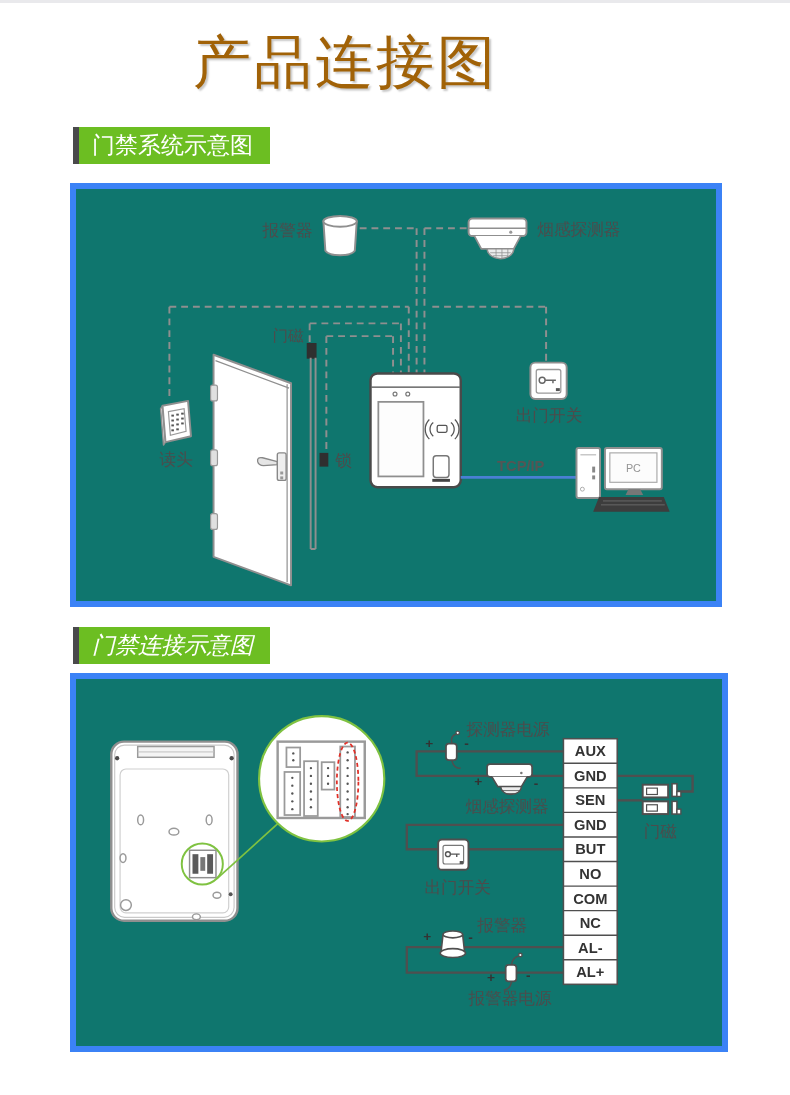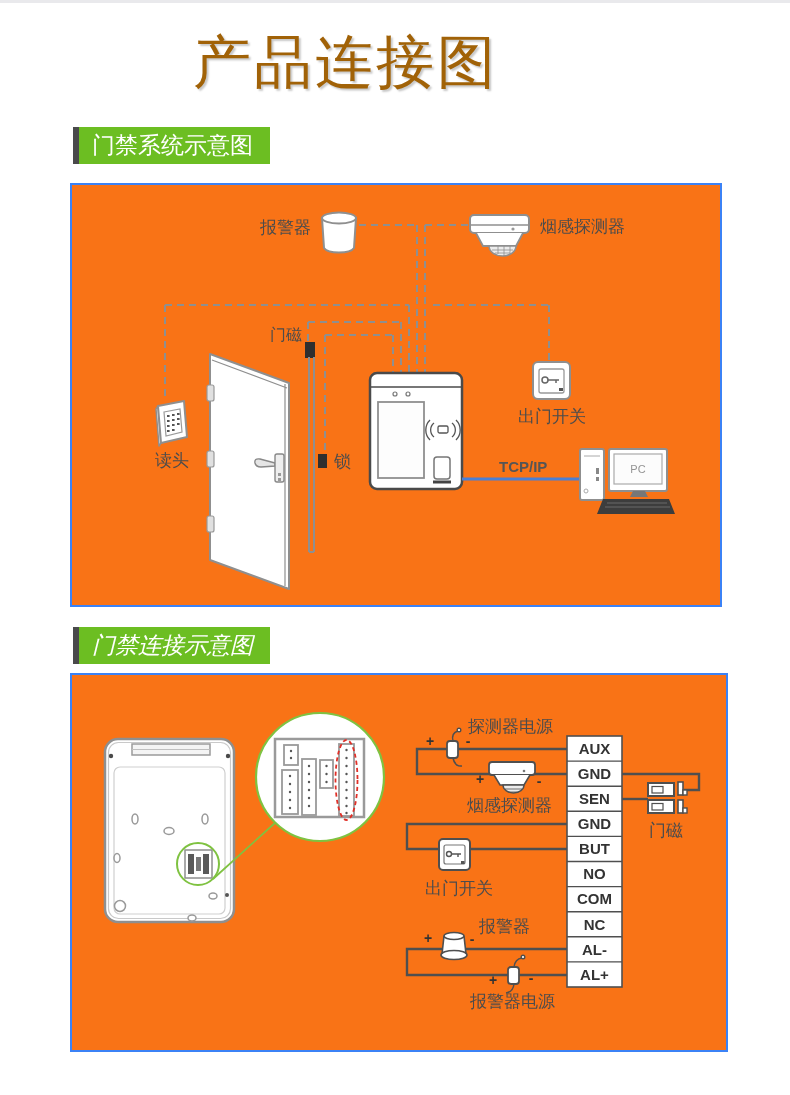--- a/index.html
+++ b/index.html
@@ -15,22 +15,22 @@
   }
   .section-header{position:absolute;left:53px;display:flex;align-items:stretch;height:37px;margin-left:20px;}
   .section-header .accent{width:6px;background:#4a4a4b;}
   .section-header .txt{
     background:#6cbe22;color:#ffffff;font-size:23px;line-height:37px;
     padding:0 17px 0 13px;white-space:nowrap;
   }
   .hdr1{top:127px;}
   .hdr2{top:627px;font-style:italic;}
   .diagram-box{
-    position:absolute;left:70px;background:#f97316;
-    border:2px solid #3b82f6;box-sizing:border-box;
+    position:absolute;left:70px;background:#0f766e;
+    border:6px solid #3b82f6;box-sizing:border-box;
   }
   .box1{top:183px;width:652px;height:424px;}
   .box2{top:673px;width:658px;height:379px;}
   .diagram-box svg{display:block;width:100%;height:100%;}
   svg text{font-family:"Liberation Sans","DejaVu Sans",sans-serif;fill:#4c4c4c;}
   .cjk{font-size:17px;}
   .term{font-size:15px;font-weight:600;fill:#333333;}
   .sign{font-size:14px;font-weight:700;fill:#333333;}
   .tcp{font-size:15px;font-weight:700;fill:#555555;}
   .pctxt{font-size:11px;fill:#949494;}

